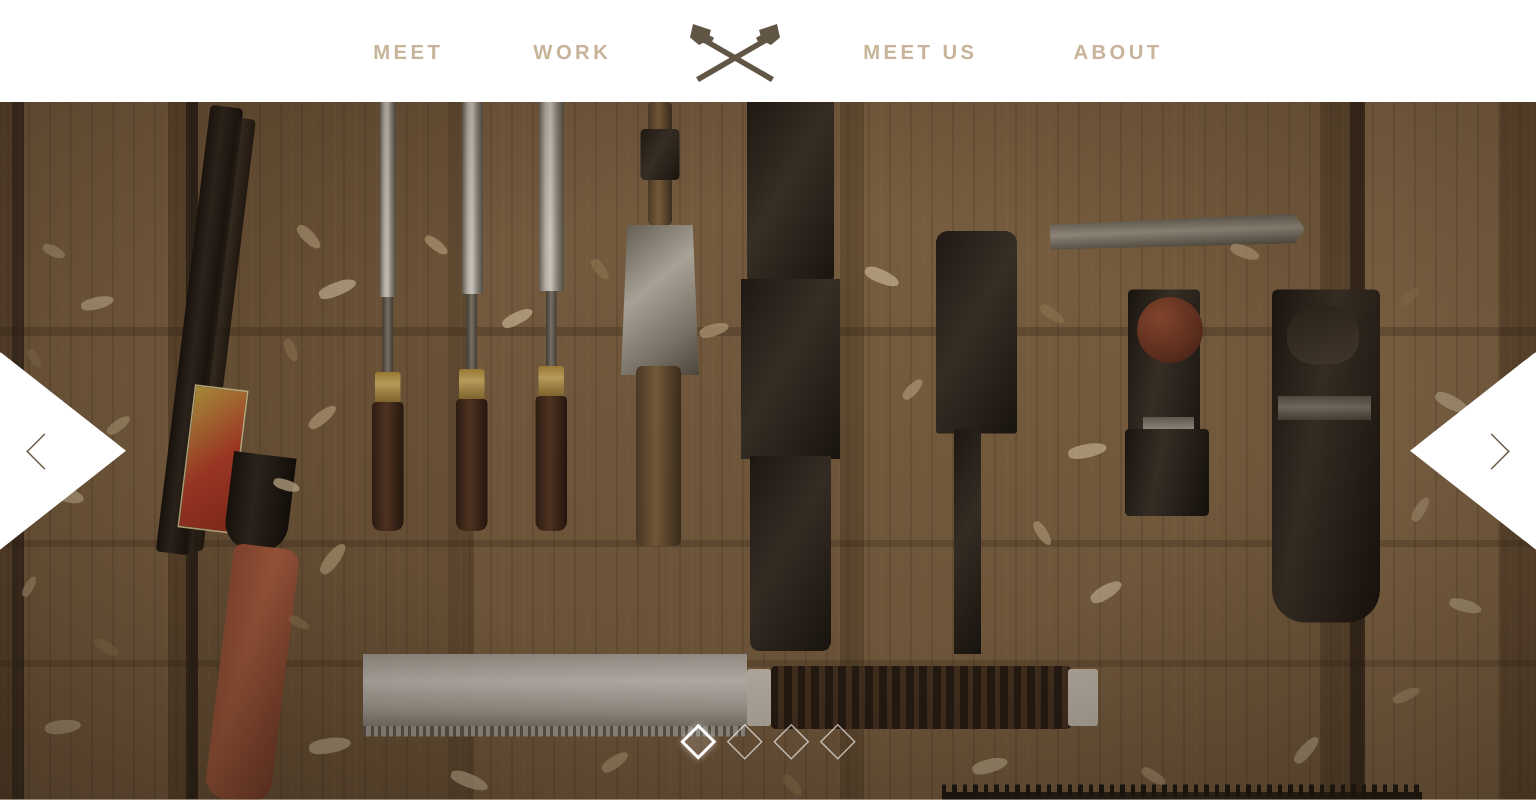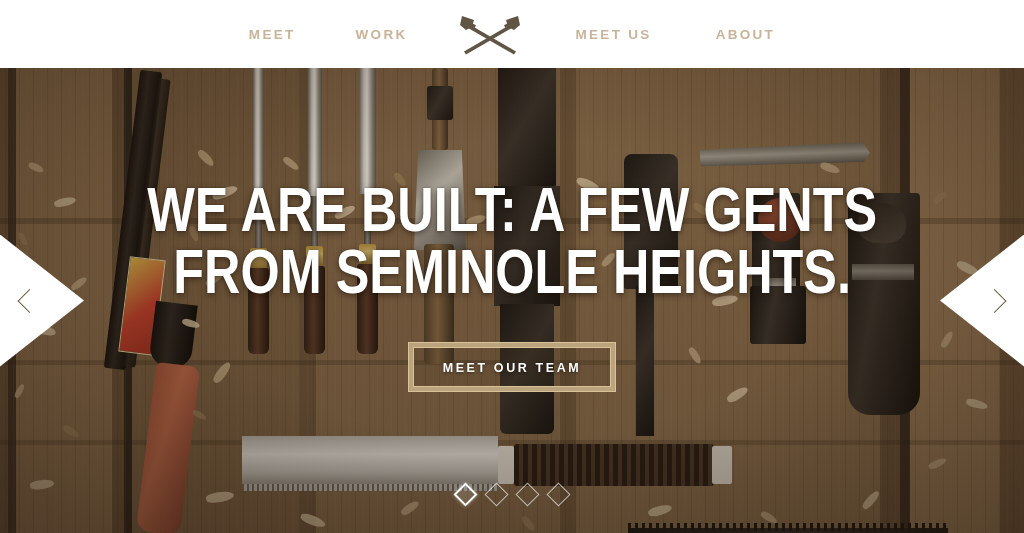--- a/index.html
+++ b/index.html
@@ -393,27 +393,20 @@
         <div class="sh l" style="left:648px;top:438px;width:24px;height:9px;transform:rotate(-16deg);"></div>
         <div class="sh" style="left:760px;top:446px;width:18px;height:7px;transform:rotate(30deg);"></div>
         <div class="sh l" style="left:860px;top:428px;width:22px;height:8px;transform:rotate(-50deg);"></div>
 
       </div>
 
       <div class="vignette"></div>
     </div>
 
     <div class="hero-content">
-      <h1>
-        <div class="headline">WE ARE BUILT: A FEW GENTS</div>
-        <div class="headline">FROM SEMINOLE HEIGHTS.</div>
-      </h1>
-      <div class="cta">
-        <span class="cta-label">MEET OUR TEAM</span>
-      </div>
     </div>
 
     <div class="arrow left">
       <span class="chev"></span>
     </div>
     <div class="arrow right">
       <span class="chev"></span>
     </div>
 
     <div class="dots">

